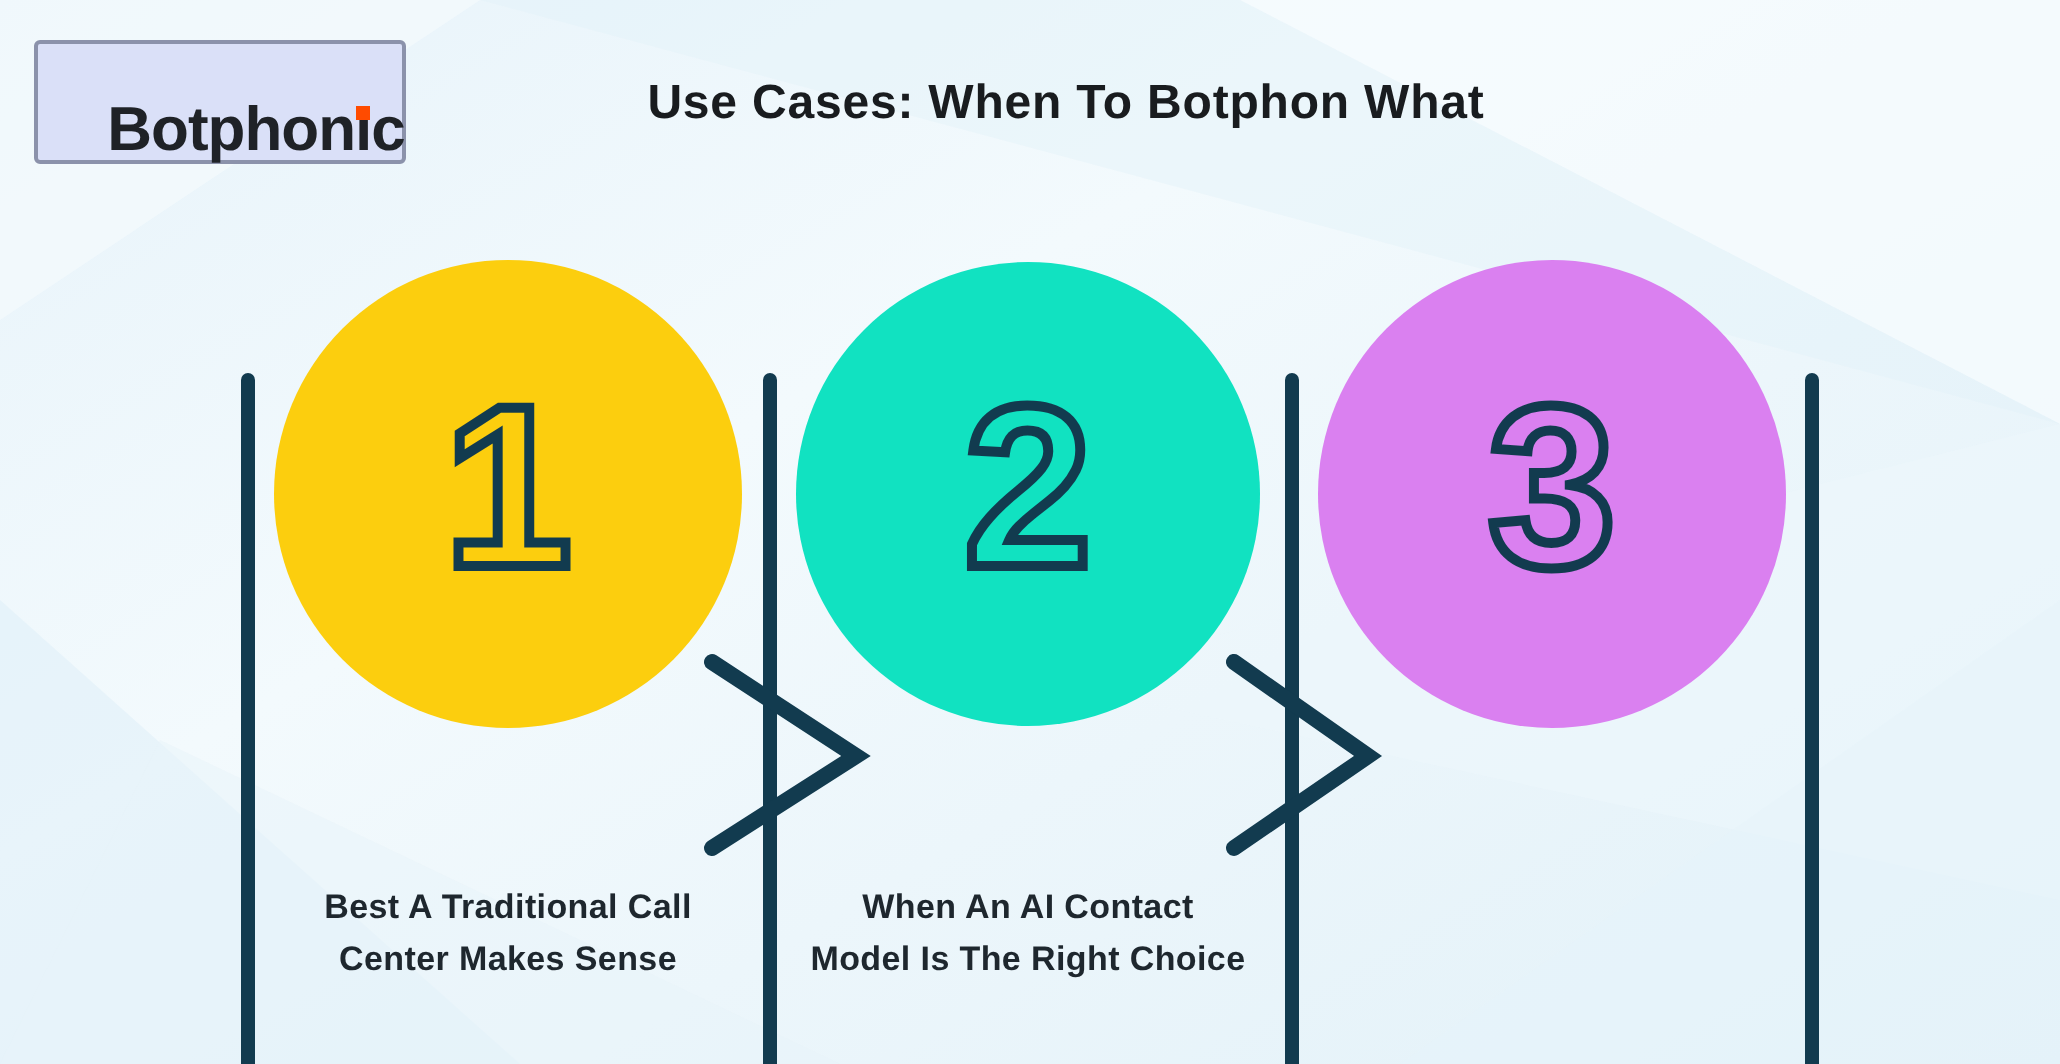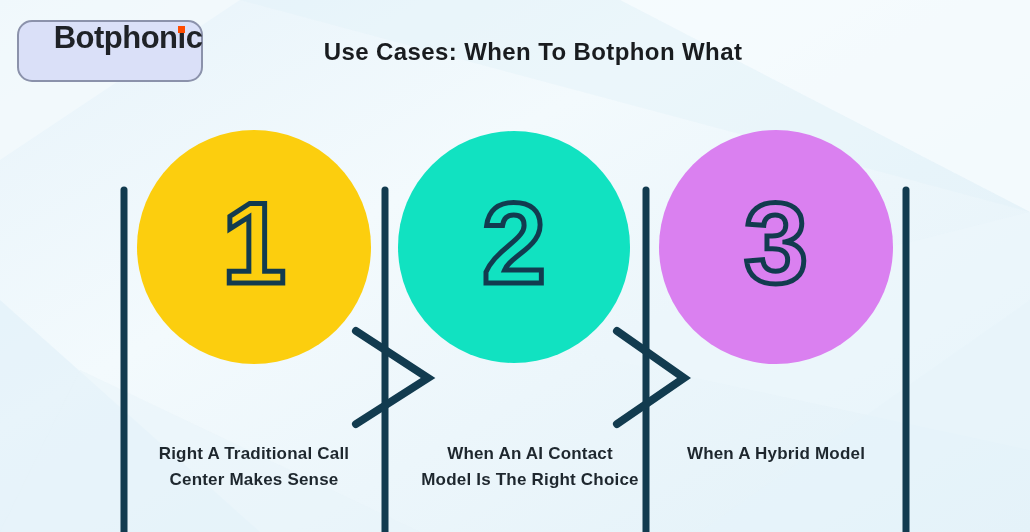--- a/index.html
+++ b/index.html
@@ -26,22 +26,22 @@
   }
   svg.bg{
     position:absolute;inset:0;width:100%;height:100%;
   }
   
   .logo{
     position:absolute;left:17px;top:20px;
     width:186px;height:62px;
     background:var(--logo-fill);
     border:2px solid var(--logo-border);
-    border-radius:15px;
-    display:flex;align-items:flex-start;justify-content:center;padding-left:36px;
+    border-radius:3px;
+    display:flex;align-items:flex-end;justify-content:center;padding-left:36px;
   }
   .logo-text{
     font-size:31px;font-weight:700;line-height:1;
     color:var(--logo-text);letter-spacing:-0.5px;
     white-space:nowrap;
   }
   .logo-i{position:relative;display:inline-block;}
   .logo-i::after{
     content:"";position:absolute;left:50%;margin-left:-3.5px;top:4px;
     width:7px;height:7px;background:var(--dot-color);
@@ -67,21 +67,21 @@
   }
   
   .step-label{
     position:absolute;top:441px;width:280px;
     text-align:center;
     font-size:17px;font-weight:700;line-height:26px;
     color:var(--label-text);
     letter-spacing:0.2px;
   }
   .label-1{left:114px;}
-  .label-2{left:390px;}
+  .label-2{left:374px;}
   .label-3{left:636px;}
 </style>
 </head>
 <body>
 
 <div class="canvas">
 
   <svg class="bg" viewBox="0 0 1030 532" preserveAspectRatio="none">
     <polygon points="1030,0 620,0 1030,212" fill="#F5FBFE" opacity="0.75"></polygon>
     <polygon points="620,0 240,0 1030,212" fill="#E3F1F9" opacity="0.45"></polygon>
@@ -111,24 +111,23 @@
     <circle cx="254" cy="247" r="117" fill="#FCCE0E"></circle>
     <circle cx="514" cy="247" r="116" fill="#11E2C1"></circle>
     <circle cx="776" cy="247" r="117" fill="#DA80F0"></circle>
 
     <text class="stepnum" x="254" y="283" text-anchor="middle">1</text>
     <text class="stepnum" x="514" y="283" text-anchor="middle">2</text>
     <text class="stepnum" x="776" y="283" text-anchor="middle">3</text>
   </svg>
 
   <div class="step-label label-1">
-    <div>Right A Traditional Call</div>
+    <div>Best A Traditional Call</div>
     <div>Center Makes Sense</div>
   </div>
   <div class="step-label label-2">
     <div>When An AI Contact</div>
     <div>Model Is The Right Choice</div>
   </div>
   <div class="step-label label-3">
-    <div>When A Hybrid Model</div>
   </div>
 
 </div>
 
 </body></html>

